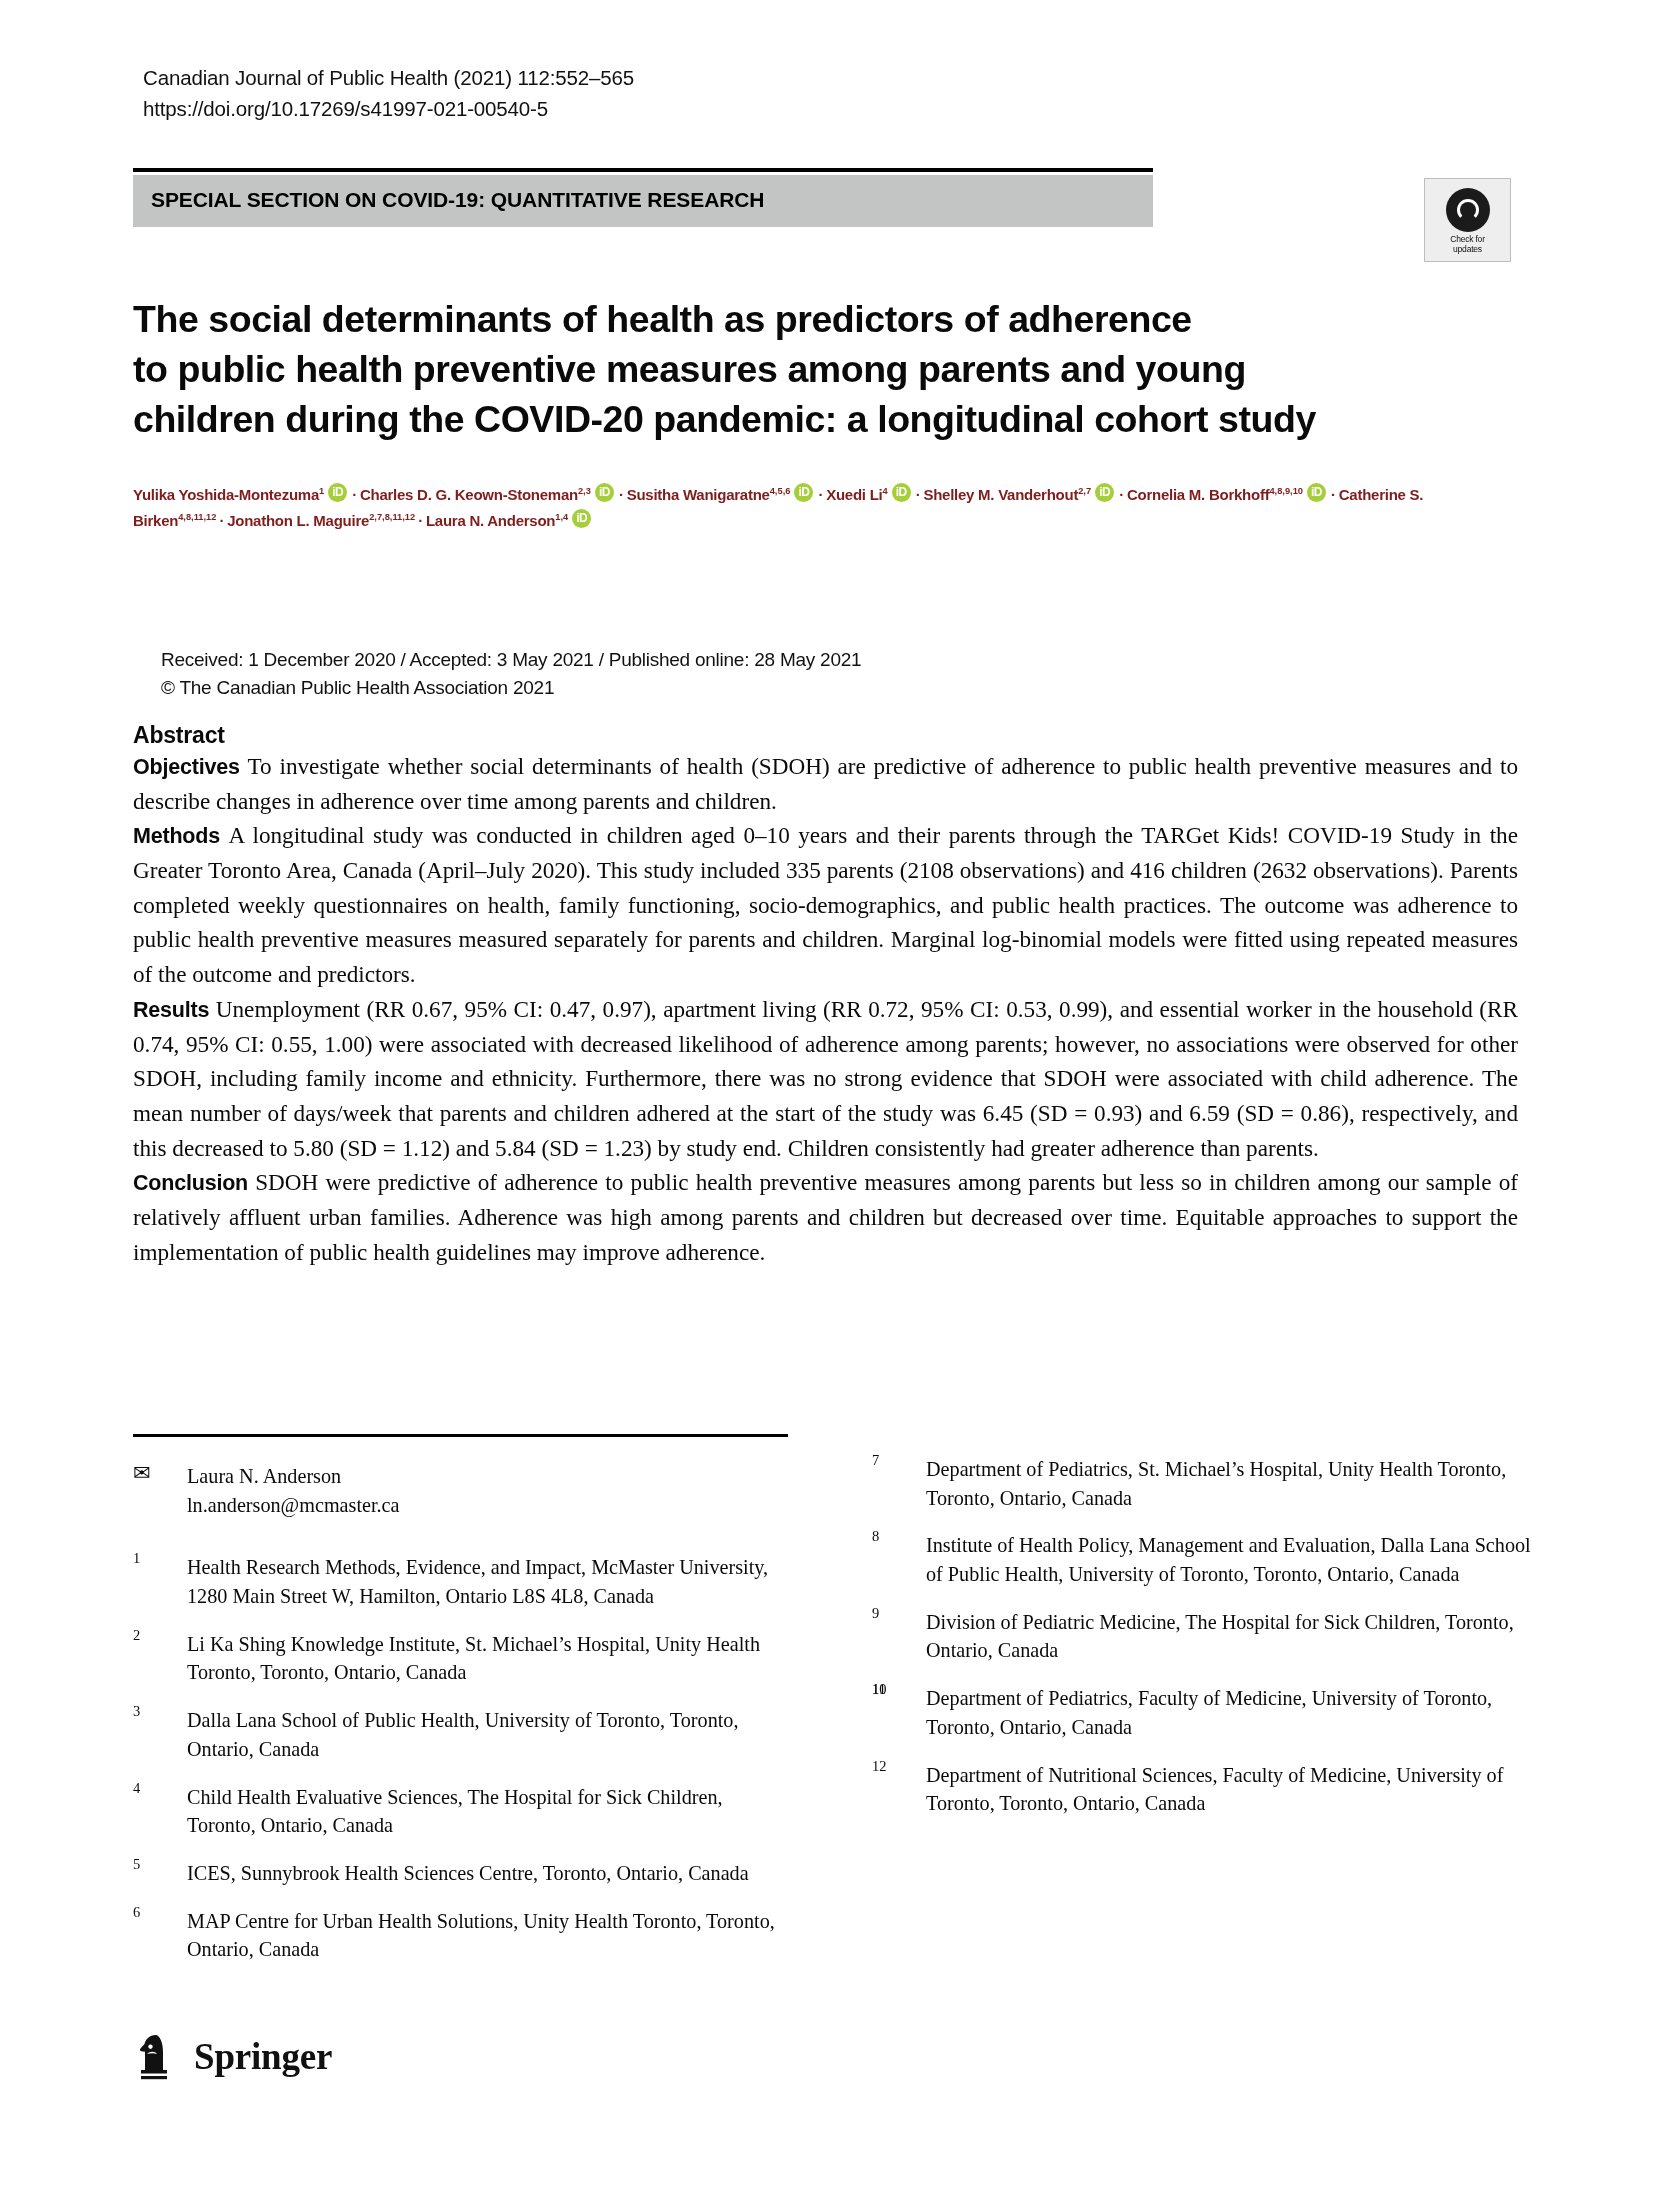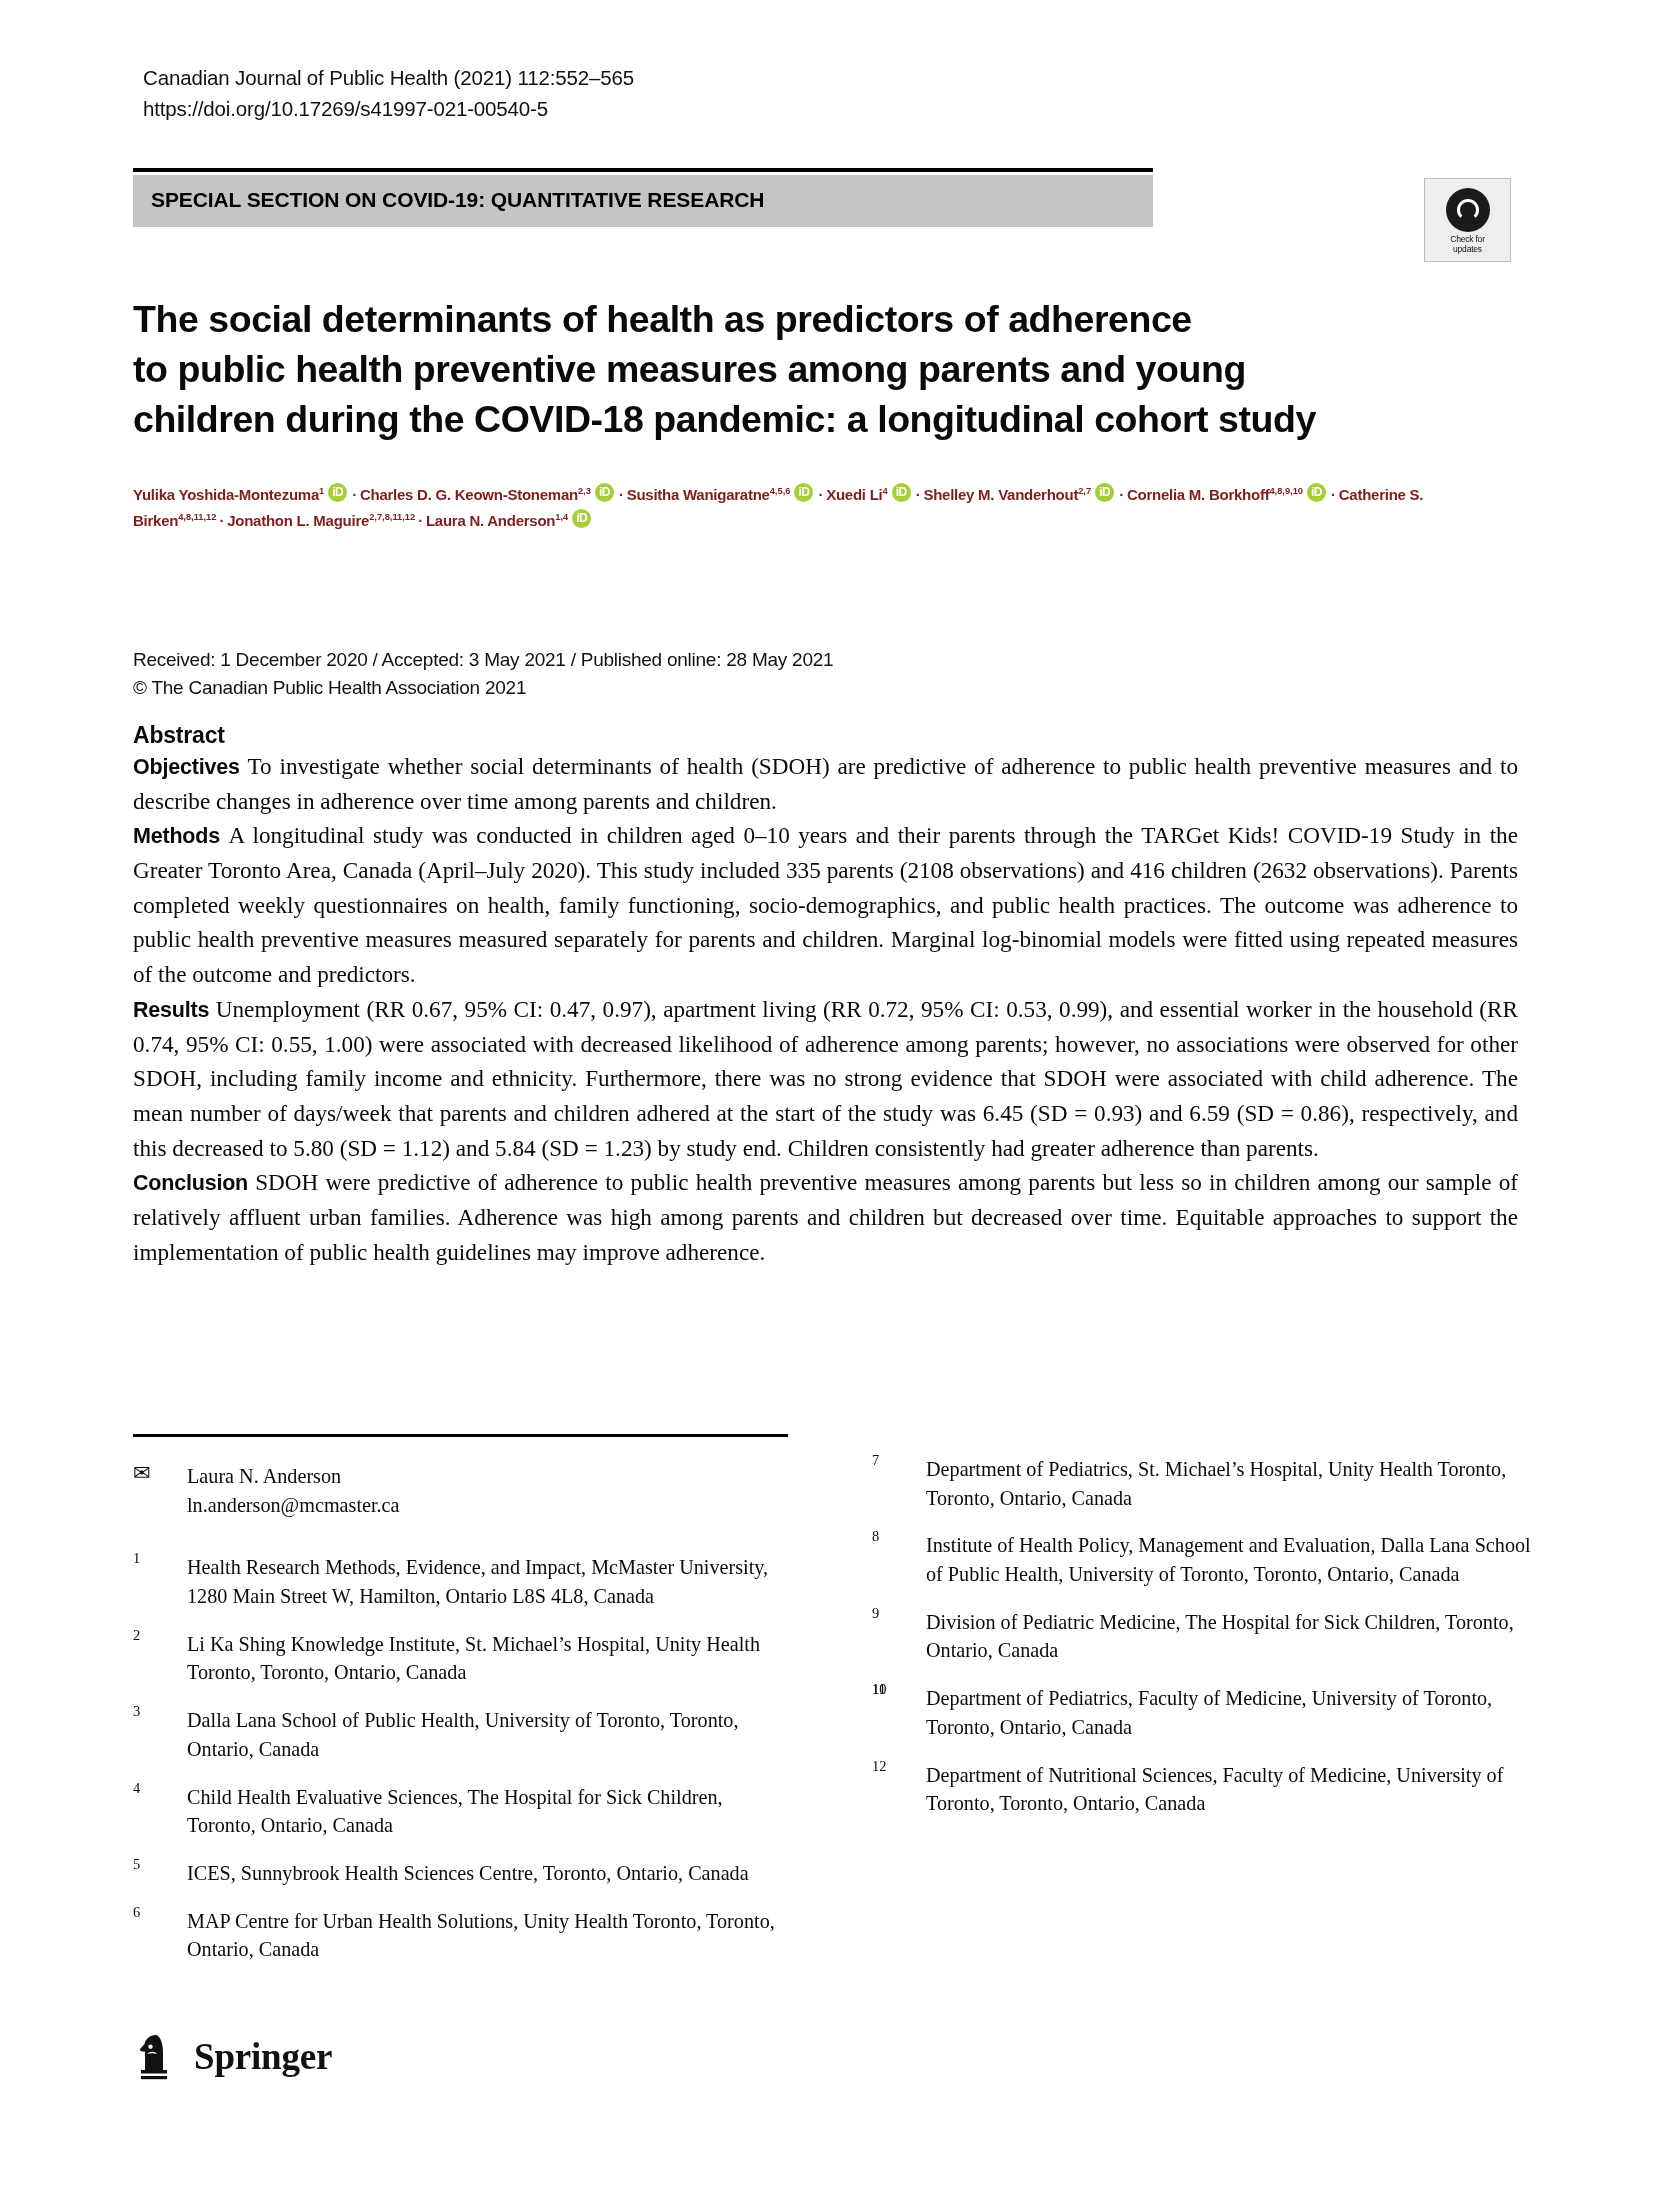--- a/index.html
+++ b/index.html
@@ -171,21 +171,21 @@
     position: absolute;
     left: 133px;
     top: 646px;
     width: 1100px;
     font-family: "Liberation Sans", sans-serif;
     font-size: 19px;
     line-height: 1.48;
     letter-spacing: -0.25px;
     color: #111;
   }
-  .dates div { white-space: nowrap; }
+  .dates div { white-space: nowrap; margin-left: 28px; }
 
   
   .abstract-head {
     position: absolute;
     left: 133px;
     top: 722px;
     font-family: "Liberation Sans", sans-serif;
     font-size: 23px;
     font-weight: 700;
     letter-spacing: -0.2px;
@@ -298,21 +298,21 @@
     <div class="cm-circle"></div>
     <div class="cm-text">
       <div>Check for</div>
       <div>updates</div>
     </div>
   </div>
 
   <div class="title">
     <div>The social determinants of health as predictors of adherence</div>
     <div>to public health preventive measures among parents and young</div>
-    <div>children during the COVID-18 pandemic: a longitudinal cohort study</div>
+    <div>children during the COVID-20 pandemic: a longitudinal cohort study</div>
   </div>
 
   <div class="authors" id="authors-list"><span>Yulika Yoshida-Montezuma</span><sup>1</sup><span class="orcid"></span><span class="mid-dot">·</span><span>Charles D. G. Keown-Stoneman</span><sup>2,3</sup><span class="orcid"></span><span class="mid-dot">·</span><span>Susitha Wanigaratne</span><sup>4,5,6</sup><span class="orcid"></span><span class="mid-dot">·</span><span>Xuedi Li</span><sup>4</sup><span class="orcid"></span><span class="mid-dot">·</span><span>Shelley M. Vanderhout</span><sup>2,7</sup><span class="orcid"></span><span class="mid-dot">·</span><span>Cornelia M. Borkhoff</span><sup>4,8,9,10</sup><span class="orcid"></span><span class="mid-dot">·</span><span>Catherine S. Birken</span><sup>4,8,11,12</sup><span class="mid-dot">·</span><span>Jonathon L. Maguire</span><sup>2,7,8,11,12</sup><span class="mid-dot">·</span><span>Laura N. Anderson</span><sup>1,4</sup><span class="orcid"></span><span class="mid-dot"></span></div>
 
   <div class="dates">
     <div>Received: 1 December 2020 / Accepted: 3 May 2021 / Published online: 28 May 2021</div>
     <div>© The Canadian Public Health Association 2021</div>
   </div>
 
   <div class="abstract-head">Abstract</div>

